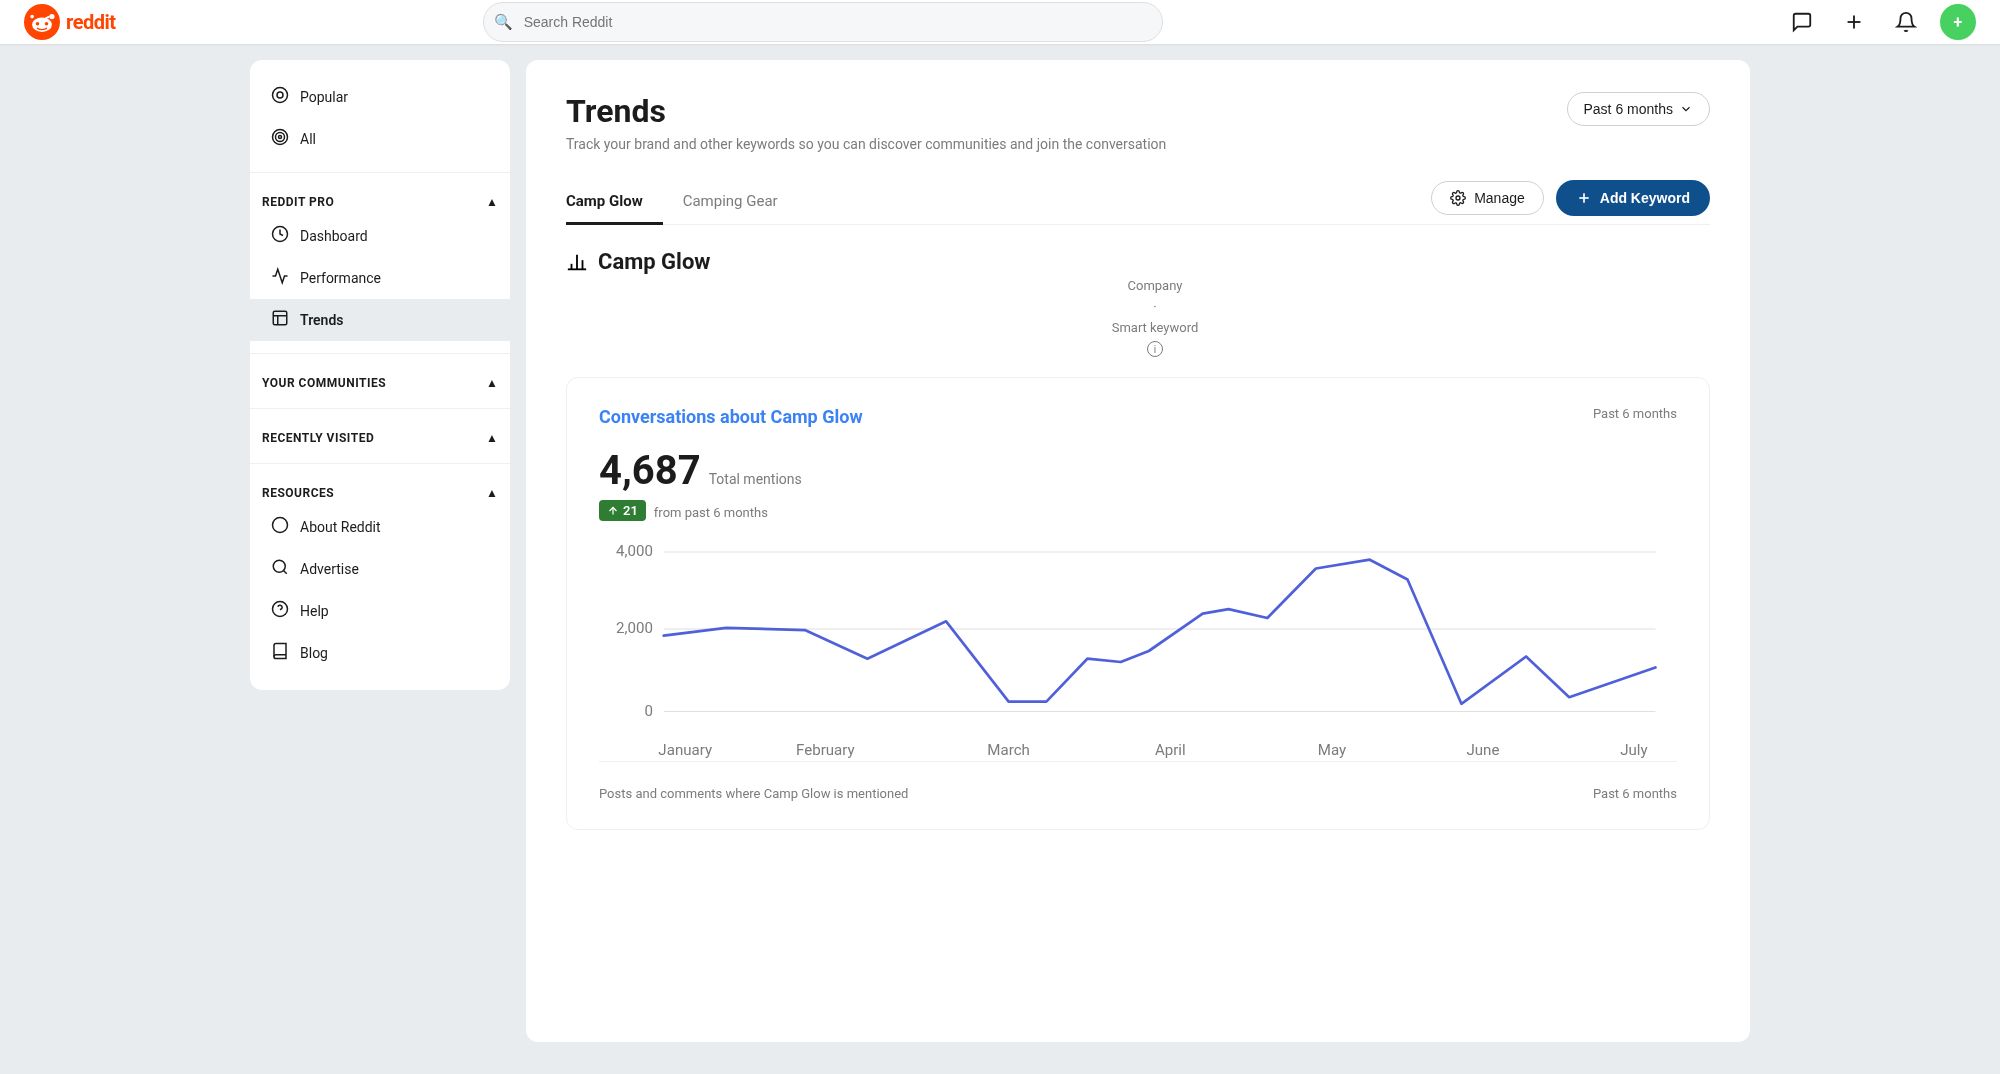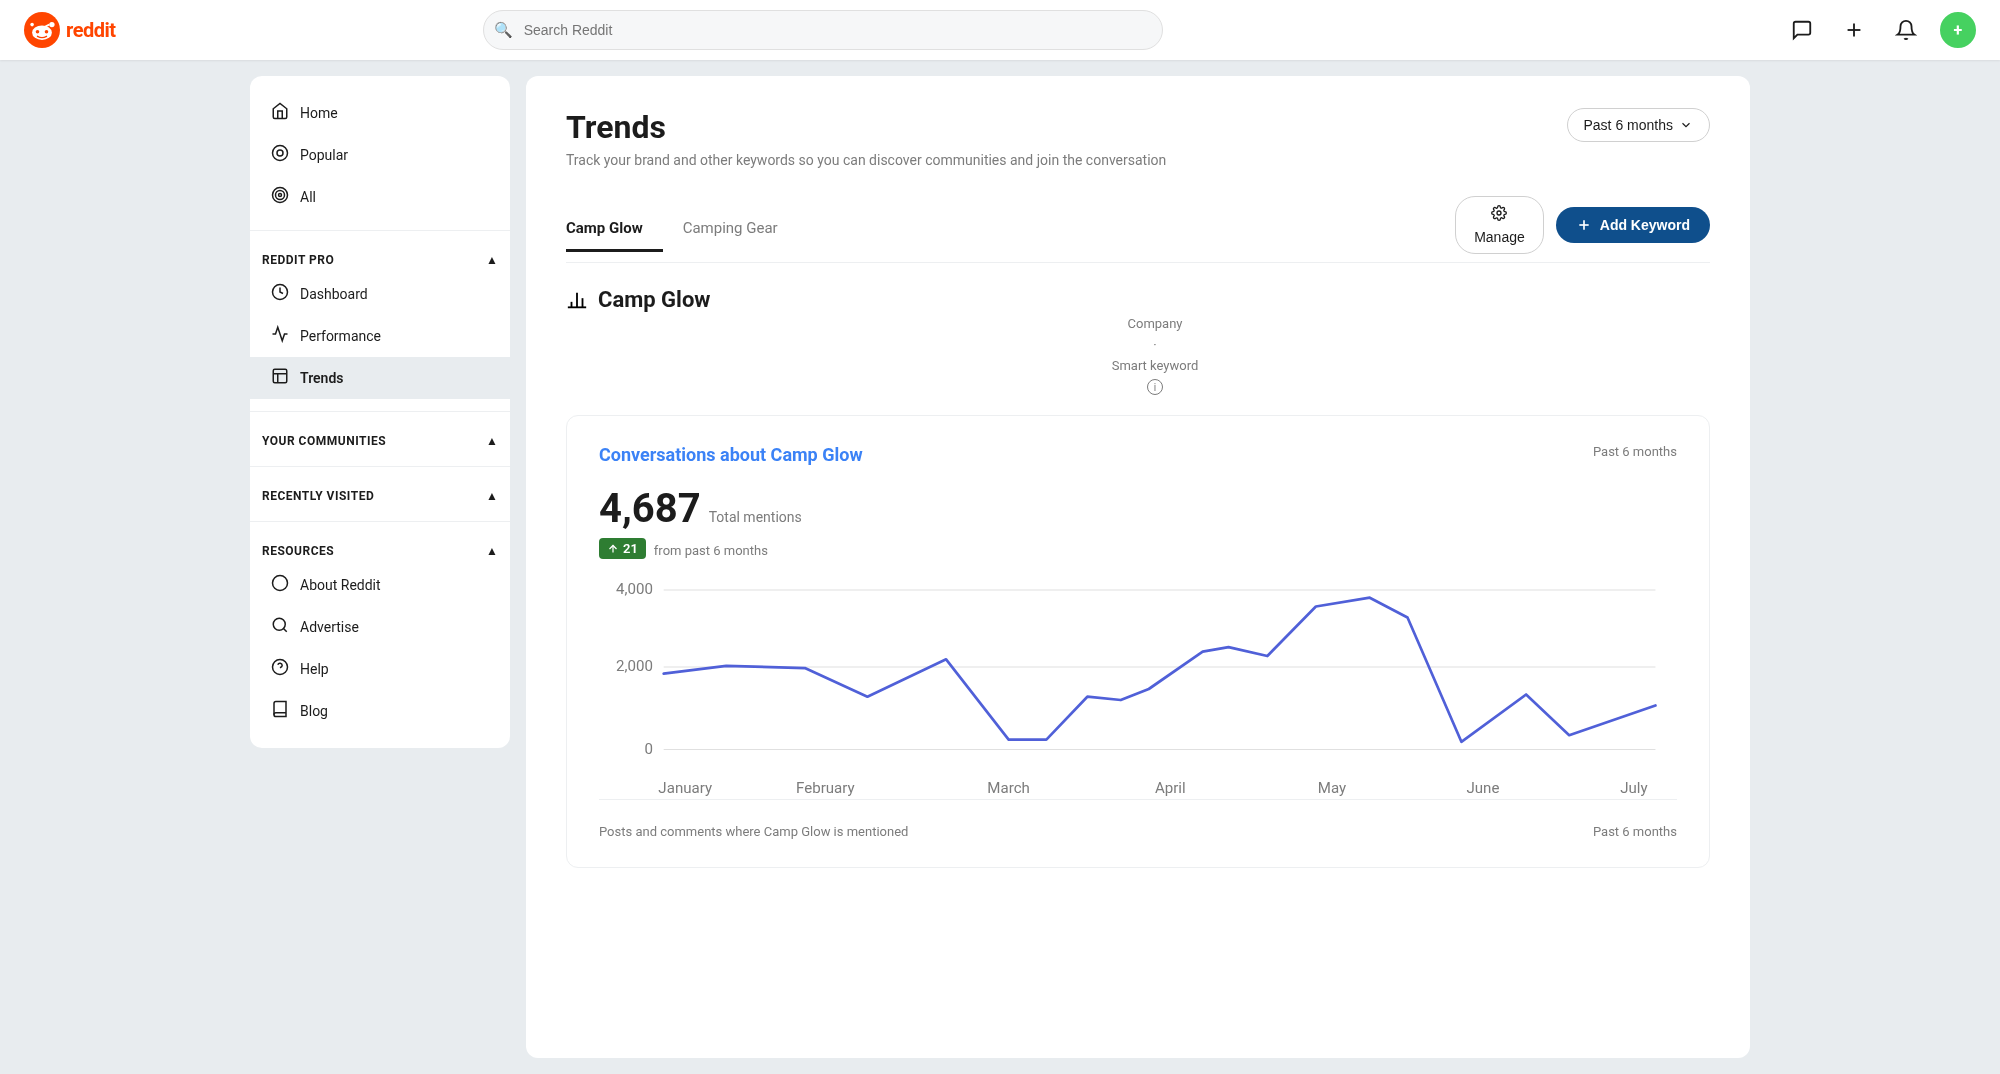--- a/index.html
+++ b/index.html
@@ -5,21 +5,21 @@
     * { box-sizing: border-box; margin: 0; padding: 0; }
     body {
       font-family: -apple-system, BlinkMacSystemFont, 'Segoe UI', Roboto, sans-serif;
       background: #e8ecef;
       min-height: 100vh;
     }
 
     
     .topnav {
       background: #fff;
-      height: 60px;
+      height: 44px;
       display: flex;
       align-items: center;
       padding: 0 24px;
       gap: 16px;
       position: sticky;
       top: 0;
       z-index: 100;
       box-shadow: 0 1px 2px rgba(0,0,0,0.07);
     }
     .logo-area {
@@ -245,21 +245,20 @@
       align-items: center;
       gap: 8px;
       border: 1px solid #d0d0d0;
       background: #fff;
       border-radius: 20px;
       padding: 8px 18px;
       font-size: 14px;
       cursor: pointer;
       color: #1c1c1c;
       font-weight: 500;
-      flex-direction: column;
     }
     .add-keyword-btn {
       display: flex;
       align-items: center;
       gap: 8px;
       background: #0f4f8c;
       border: none;
       border-radius: 20px;
       padding: 10px 20px;
       font-size: 14px;
@@ -428,29 +427,20 @@
       </svg>
     </button>
     <div class="avatar-btn">+</div>
   </div>
 </header>
 
 <div class="page-layout">
 
   <aside class="sidebar">
     <div class="sidebar-section">
-      <a class="sidebar-nav-item">
-        <span class="nav-icon">
-          <svg width="18" height="18" viewBox="0 0 24 24" fill="none" stroke="currentColor" stroke-width="2">
-              <path d="M3 9l9-7 9 7v11a2 2 0 0 1-2 2H5a2 2 0 0 1-2-2z"></path>
-              <polyline points="9,22 9,12 15,12 15,22"></polyline>
-            </svg>
-        </span>
-        <span>Home</span>
-      </a>
       <a class="sidebar-nav-item">
         <span class="nav-icon">
           <svg width="18" height="18" viewBox="0 0 24 24" fill="none" stroke="currentColor" stroke-width="2">
               <circle cx="12" cy="12" r="10"></circle>
               <circle cx="12" cy="12" r="4"></circle>
             </svg>
         </span>
         <span>Popular</span>
       </a>
       <a class="sidebar-nav-item">

